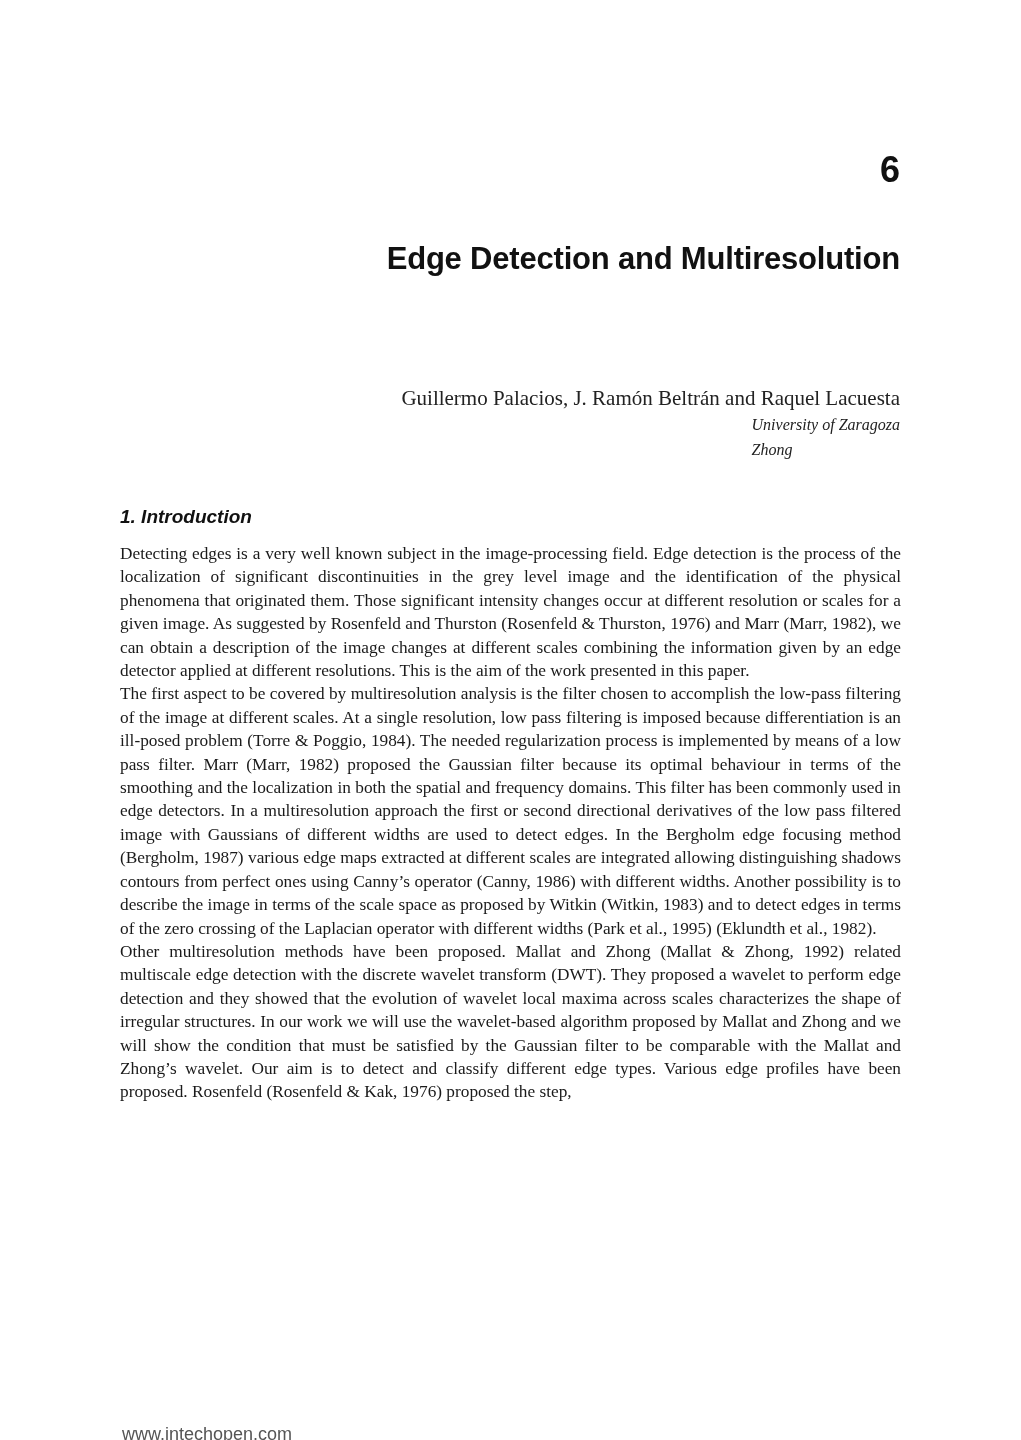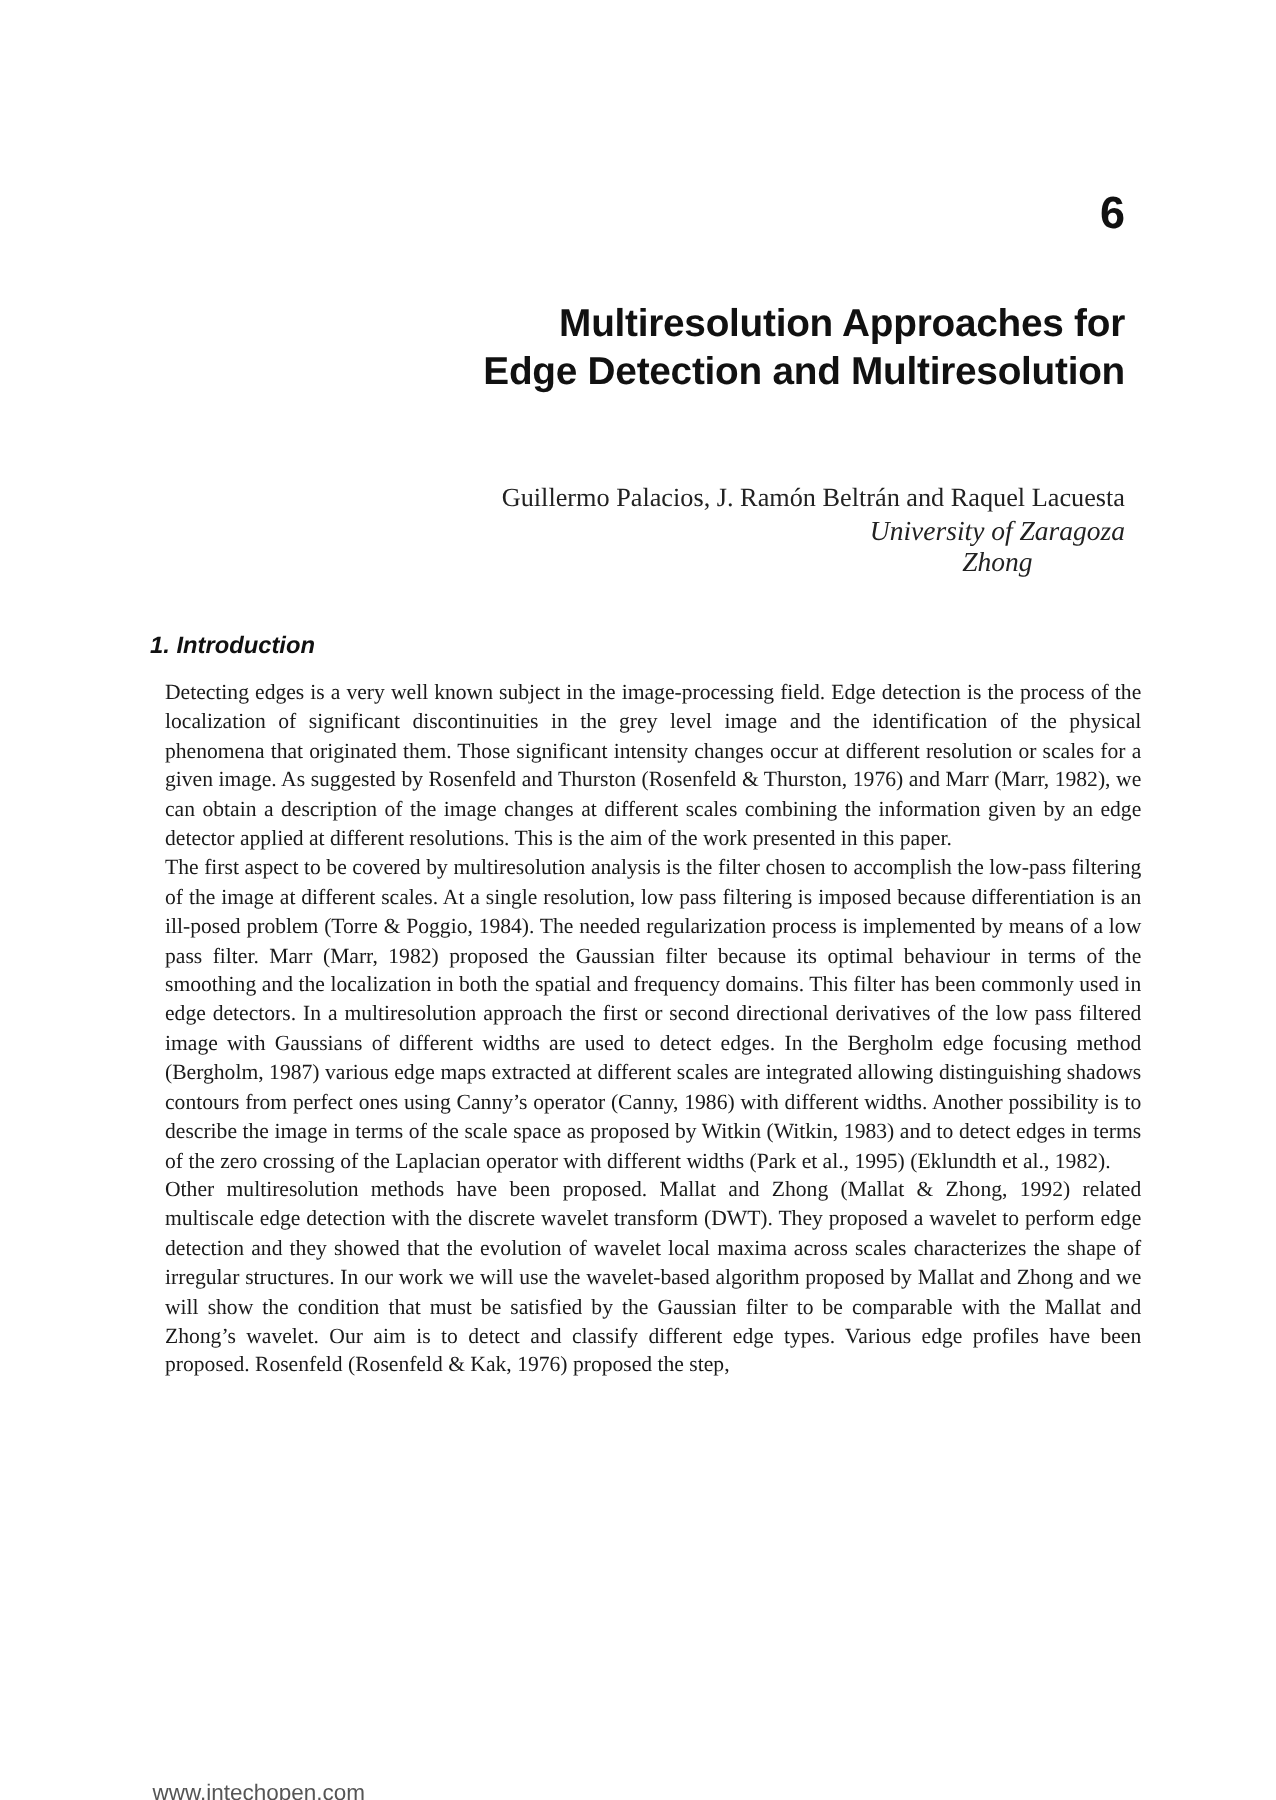--- a/index.html
+++ b/index.html
@@ -15,45 +15,44 @@
     text-align: right; letter-spacing: -0.2px;
   }
   .title div { white-space: nowrap; }
   .authors {
     position: absolute; right: 121px; top: 385px;
     font-family: "Liberation Serif", serif; font-size: 21px; line-height: 26px; text-align: left;
     white-space: nowrap; color: #222;
   }
   .affil {
     position: absolute; right: 121px; top: 412px;
-    font-family: "Liberation Serif", serif; font-style: italic; font-size: 22px; line-height: 25px;
-    text-align: center; color: #222;
+    font-family: "Liberation Serif", serif; font-style: italic; font-size: 16px; line-height: 25px;
+    text-align: left; color: #222;
   }
   .section-heading {
     position: absolute; left: 120px; top: 505px;
     font-family: "Liberation Sans", sans-serif; font-weight: bold; font-size: 19px; line-height: 24px; font-style: italic;
   }
   .body-text {
     position: absolute; left: 120px; top: 542px; width: 781px;
     font-family: "Liberation Serif", serif; font-size: 17.3px; line-height: 23.4px;
-    text-align: justify; color: #1a1a1a; margin-left: 12px;
+    text-align: justify; color: #1a1a1a;
   }
   .body-text p { margin: 0; }
   .footer {
     position: absolute; left: 122px; top: 1424px;
     font-family: "Liberation Sans", sans-serif; font-size: 18px; color: #555;
   }
 </style>
 </head>
 <body>
 
 <div class="chapter-num">6</div>
 
 <div class="title">
-  <div>Multiresolution Approaches for</div>
   <div>Edge Detection and Multiresolution</div>
 </div>
 
 <div class="authors">Guillermo Palacios, J. Ramón Beltrán and Raquel Lacuesta</div>
 
 <div class="affil">
   <div>University of Zaragoza</div>
   <div>Zhong</div>
 </div>
 

